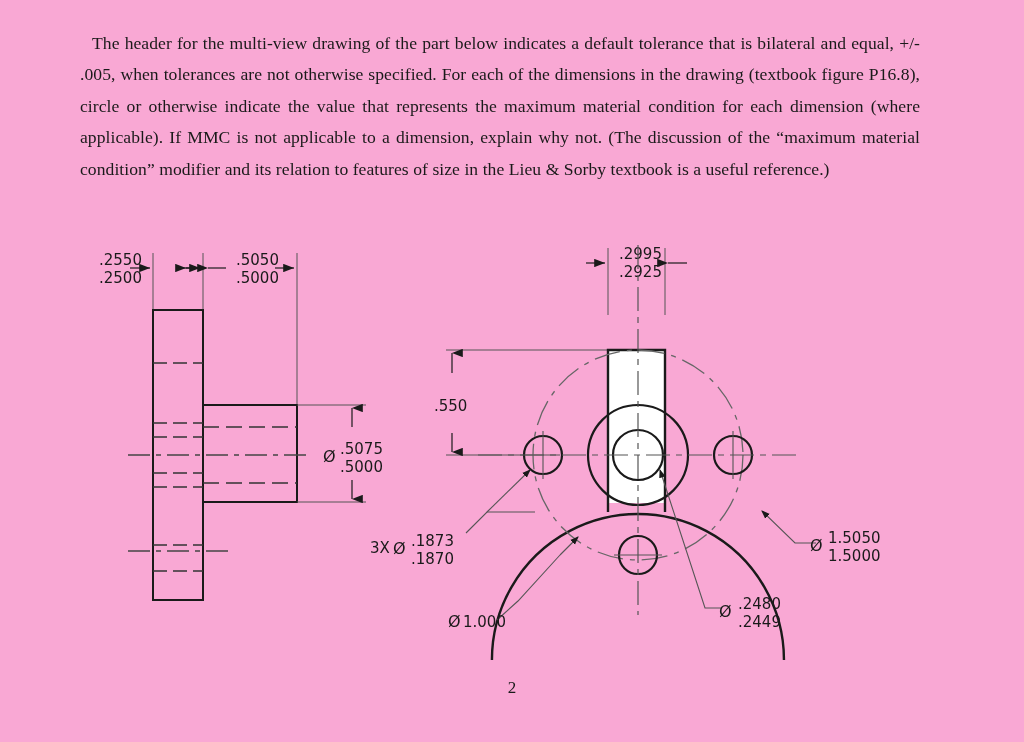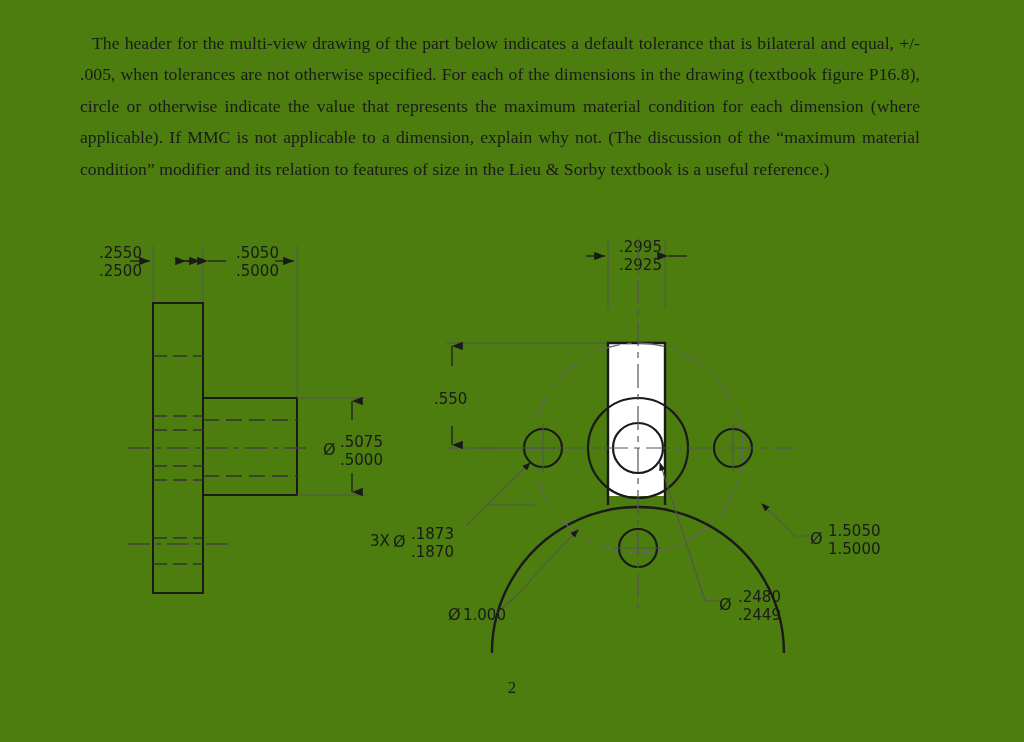--- a/index.html
+++ b/index.html
@@ -14,41 +14,41 @@
     position: relative;
     font-family: "Liberation Serif", "DejaVu Serif", serif;
     color: #111111;
     overflow: hidden;
   }
   .page {
     position: absolute;
     left: 0; top: 0;
     width: 1024px;
     height: 742px;
-    background: #4d7c0f;
+    background: #f9a8d4;
   }
   
   .prompt {
     position: absolute;
     left: 80px;
     top: 10px;
     width: 840px;
     font-size: 17.6px;
     line-height: 31.5px;
     text-align: justify;
     text-justify: inter-word;
     color: #1a1a1a;
     letter-spacing: 0.05px;
   }
   .prompt .indent { display: inline-block; width: 12px; }
   
   .drawing {
     position: absolute;
     left: 0;
-    top: 208px;
+    top: 215px;
     width: 980px;
     height: 445px;
   }
   .drawing svg { display: block; }
   text.dim {
     font-family: "DejaVu Sans", "Liberation Sans", sans-serif;
     font-size: 15px;
     fill: #1a1a1a;
   }
   text.sym {

